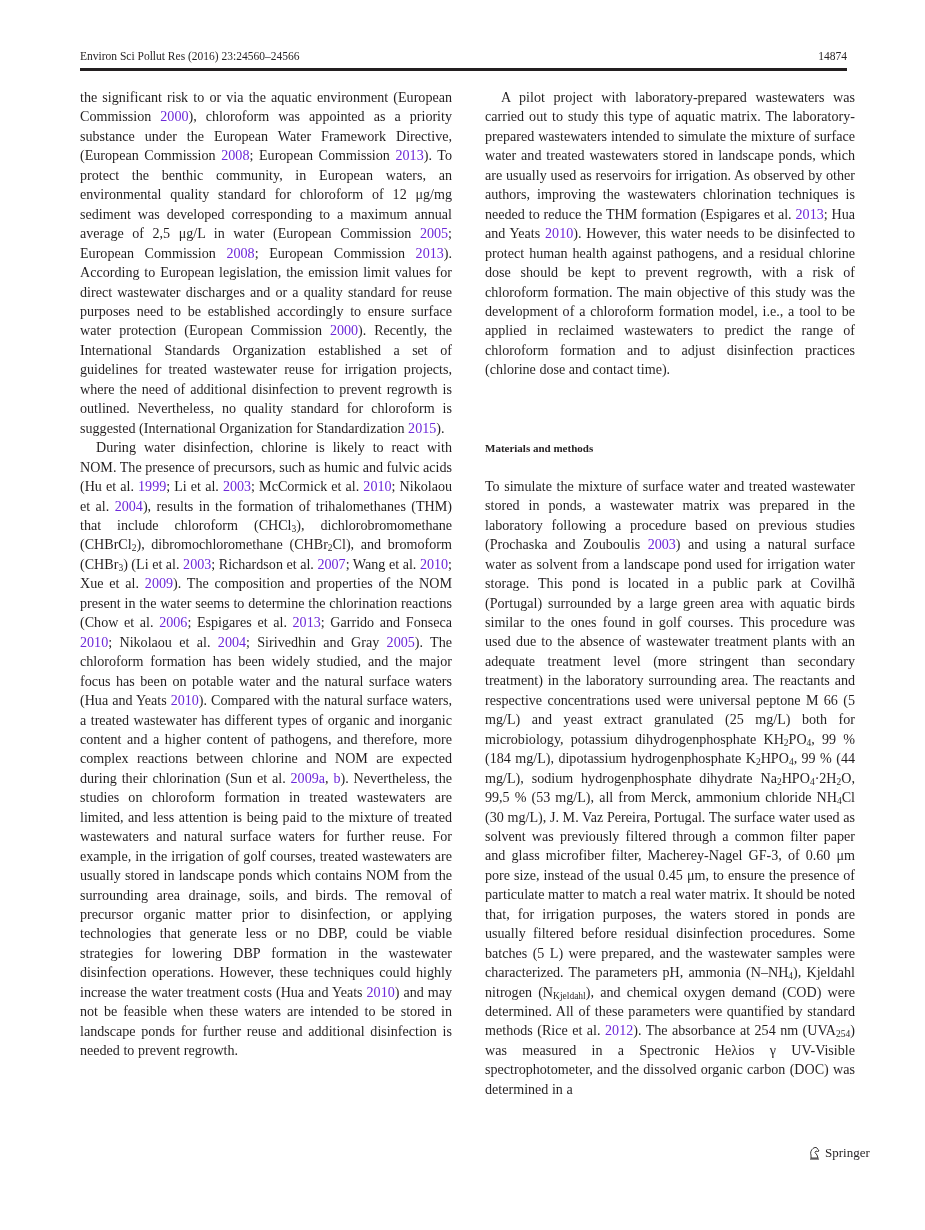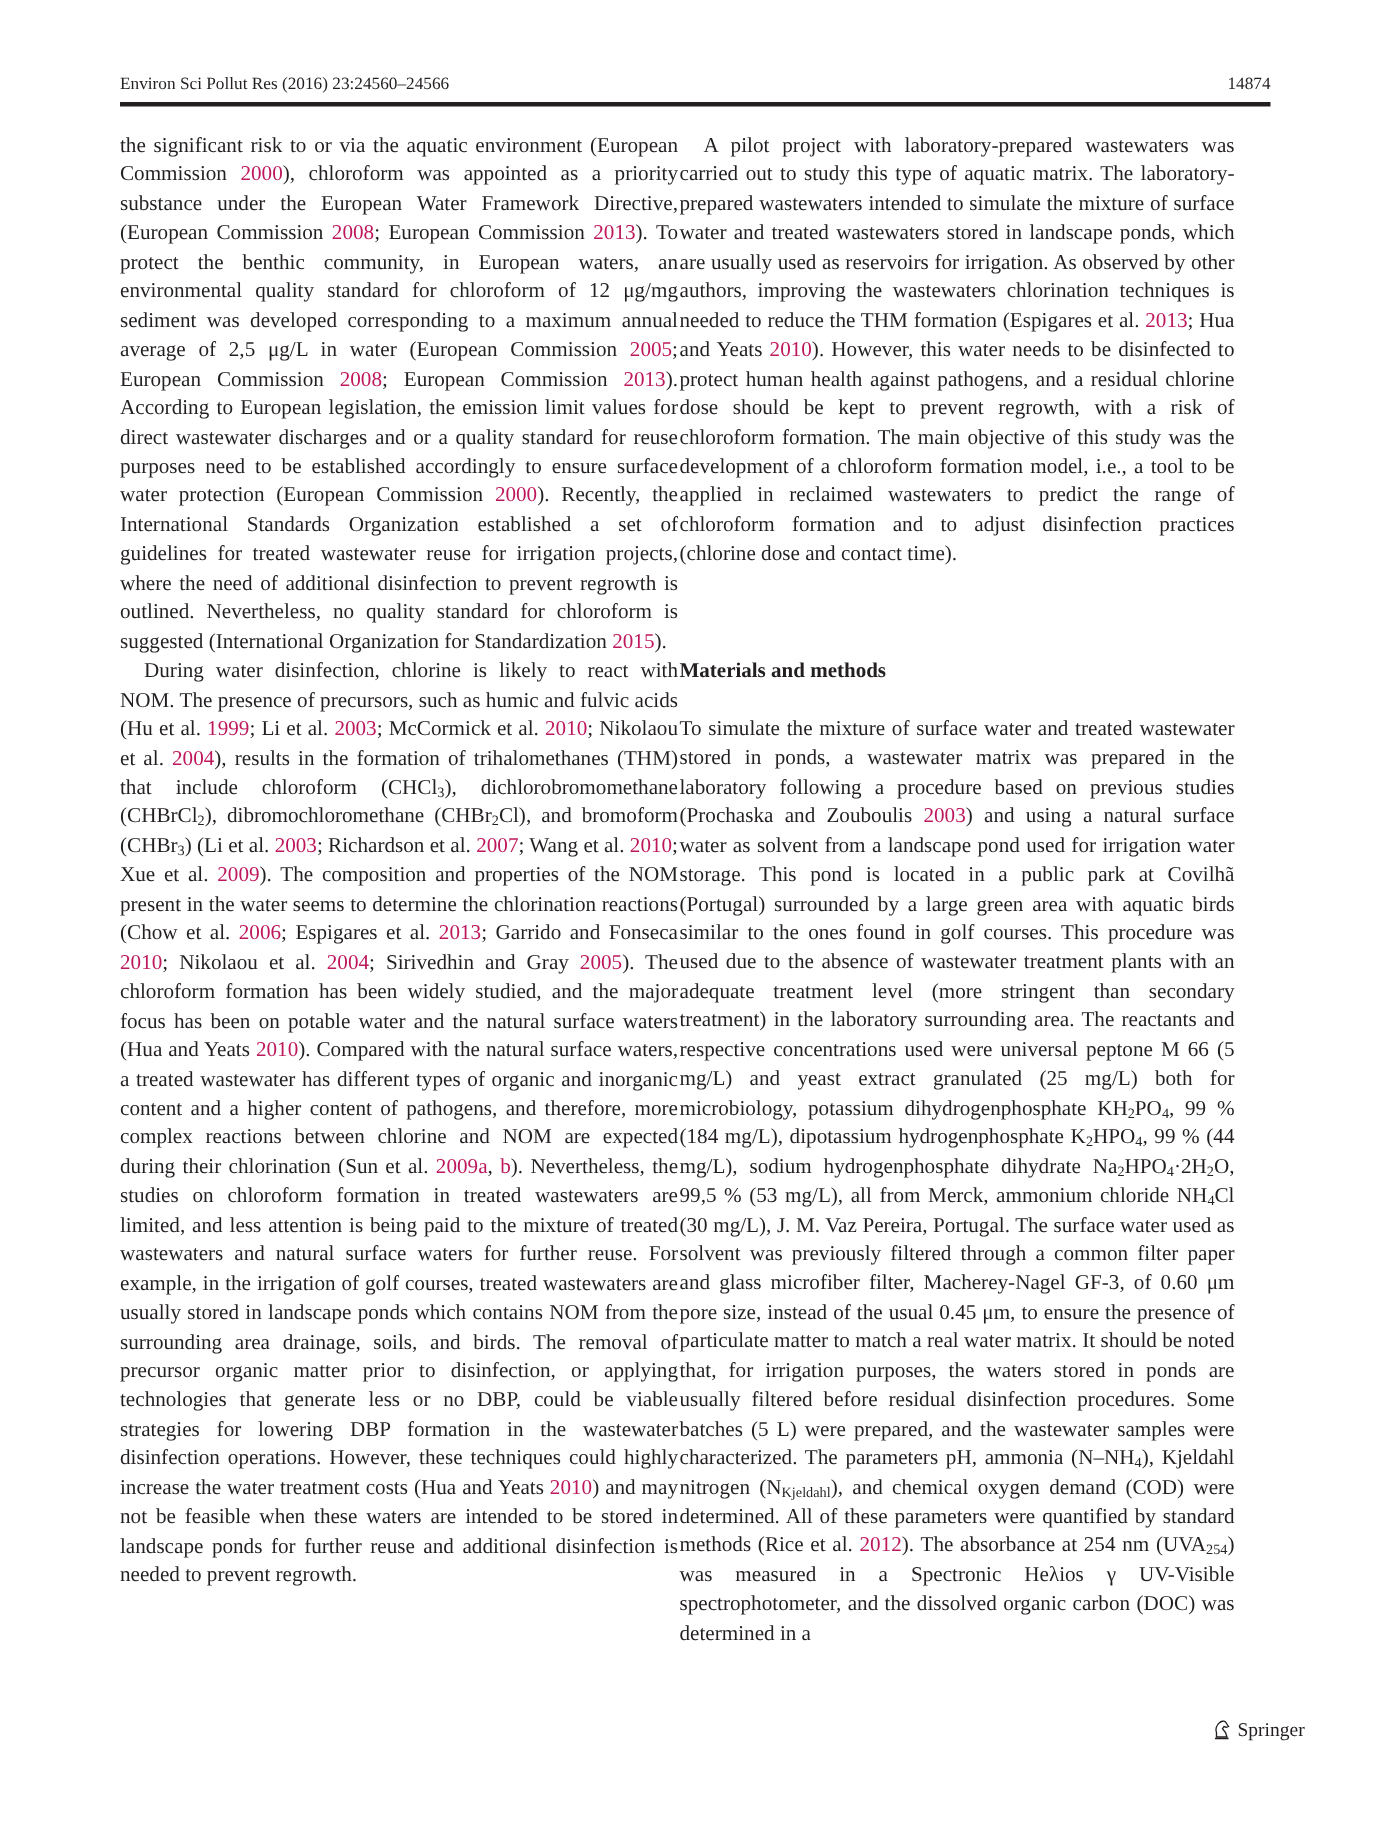--- a/index.html
+++ b/index.html
@@ -4,25 +4,25 @@
 <style>
   html, body { margin: 0; padding: 0; background: #ffffff; }
   body { width: 925px; height: 1230px; position: relative; overflow: hidden;
          font-family: "Liberation Serif", "DejaVu Serif", serif; color: #231f20; }
   .header { position: absolute; left: 80px; top: 50px; width: 767px; height: 18px;
             font-size: 11.5px; display: flex; justify-content: space-between; align-items: flex-start; }
   .rule { position: absolute; left: 80px; top: 68px; width: 767px; height: 3px; background: #231f20; }
   .col { position: absolute; top: 88px; width: 372px; font-size: 14.1px; line-height: 19.45px;
          text-align: justify; hyphens: none; }
   .col-left { left: 80px; }
-  .col-right { left: 453px; width: 370px; }
+  .col-right { left: 485px; width: 370px; }
   .col p { margin: 0; }
   .indent { text-indent: 16px; }
-  .cite { color: #be185d; }
-  .section-title { font-weight: bold; font-size: 14px; margin: 58px 0 19px 0 !important; line-height: 20px; }
+  .cite { color: #6d28d9; }
+  .section-title { font-weight: bold; font-size: 11px; margin: 58px 0 19px 0 !important; line-height: 20px; }
   sub { font-size: 9.5px; line-height: 0; vertical-align: -2px; }
   .footer { position: absolute; left: 808px; top: 1145px; font-size: 13px; display: flex; align-items: center; gap: 4px; }
   .springer-icon { width: 13px; height: 14px; display: inline-block; }
 </style>
 </head>
 <body>
 
 <div class="header">
   <span>Environ Sci Pollut Res (2016) 23:24560–24566</span>
   <span>14874</span>

